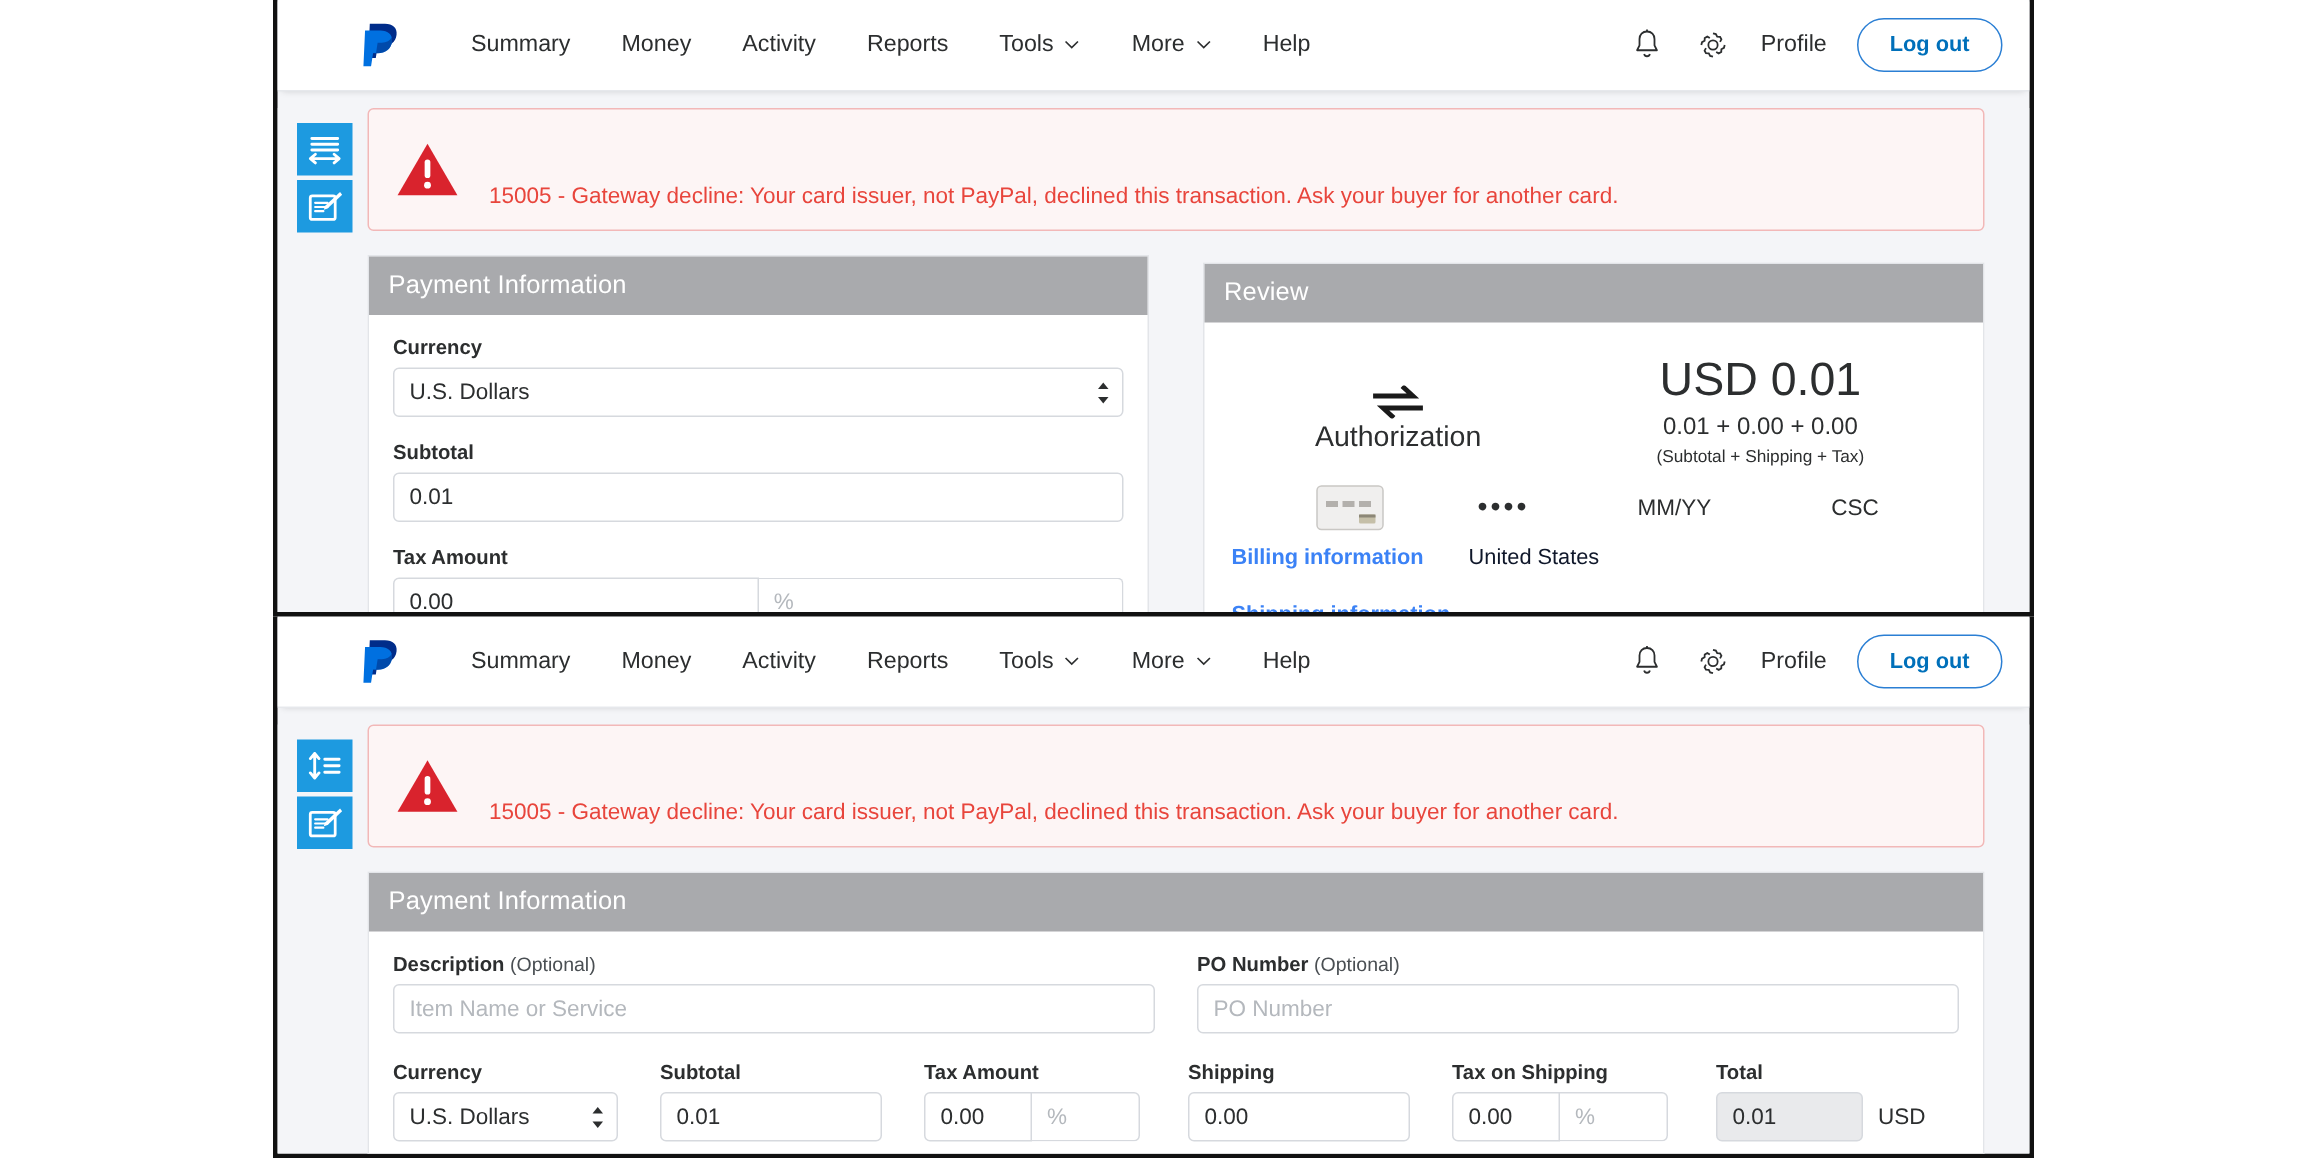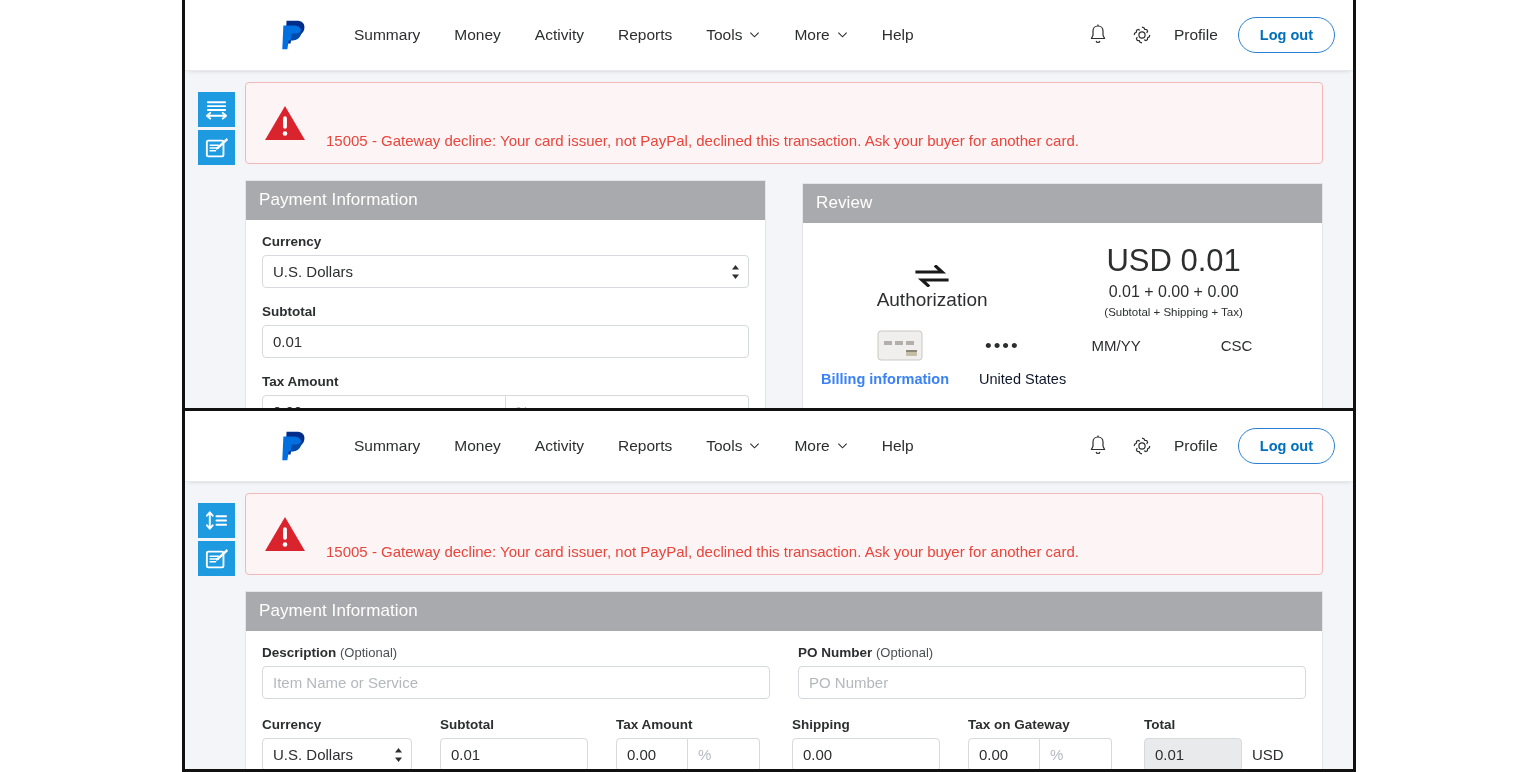--- a/index.html
+++ b/index.html
@@ -12,26 +12,25 @@
   }
   .stage { position: relative; width: 1537px; height: 772px; background:#ffffff; }
 
   
   .shot { position: absolute; background: #f4f5f8; overflow: hidden; }
   .shot.bordered { border: 3px solid #111111; }
 
   
   .ppnav {
     background:#ffffff;
-    height: 70px;
+    height: 60px;
     display:flex; align-items:center;
     box-shadow: 0 1px 0 #e6e8ec, 0 3px 5px -3px rgba(0,0,0,.22);
     position: relative;
     z-index: 3;
-    padding-left: 40px;
   }
   .ppnav-inner { display:flex; align-items:center; width:100%; padding: 0 18px 0 56px; }
   .pp-logo { width: 30px; height: 34px; margin-right: 26px; flex: 0 0 auto; display:block; }
   .nav-links { display:flex; align-items:center; gap: 0px; }
   .nav-link {
     font-size: 15.5px; color: #2c2e2f; padding: 6px 17px;
     white-space: nowrap; display:flex; align-items:center; gap:7px; cursor:pointer;
   }
   .caret { display:inline-block; width:11px; height:11px; position:relative; top:-1px; }
   .caret svg { display:block; }
@@ -61,21 +60,21 @@
   .alert {
     margin: 12px 30px 0 60px;
     background:#fdf5f5; border: 1px solid #f2b8b8; border-radius: 4px;
     display:flex; align-items:center; gap: 20px;
     padding: 14px 18px; min-height: 52px;
   }
   .alert-icon { flex: 0 0 auto; width: 42px; height: 38px; }
   .alert-text { color:#e8453c; font-size:15px;margin-top:35px; }
 
   
-  .panelrow { display:flex; gap: 36px; margin: 16px 30px 0 60px; align-items:center; }
+  .panelrow { display:flex; gap: 36px; margin: 16px 30px 0 60px; align-items:flex-end; }
   .panel { background:#ffffff; border:1px solid #e3e5e9; flex: 1 1 0; min-width:0; }
   .panel-head {
     background:#a9aaad; color:#ffffff; font-size:17px;
     padding: 9px 13px 10px 13px; letter-spacing:.1px;
   }
   .panel-body { padding: 14px 16px 18px 16px; }
 
   
   .fl { font-size: 13.5px; font-weight: bold; color:#2c2e2f; margin-bottom: 6px; display:block; }
   .fl .opt { font-weight: normal; color:#4a4f53; font-size:13px; }
@@ -266,21 +265,21 @@
                 <div class="pairwrap">
                   <input class="ctl" type="text" value="0.00" style="">
                   <input class="ctl" type="text" placeholder="%" style="">
                 </div>
               </div>
               <div class="c-ship">
                 <label class="fl">Shipping</label>
                 <input class="ctl" type="text" value="0.00" style="">
               </div>
               <div class="c-tos halfpair">
-                <label class="fl">Tax on Gateway</label>
+                <label class="fl">Tax on Shipping</label>
                 <div class="pairwrap">
                   <input class="ctl" type="text" value="0.00" style="">
                   <input class="ctl" type="text" placeholder="%" style="">
                 </div>
               </div>
               <div class="c-total">
                 <label class="fl">Total</label>
                 <div class="totalwrap">
                   <input class="ctl readonly" type="text" readonly="" value="0.01" style="">
                   <span class="usd">USD</span>

